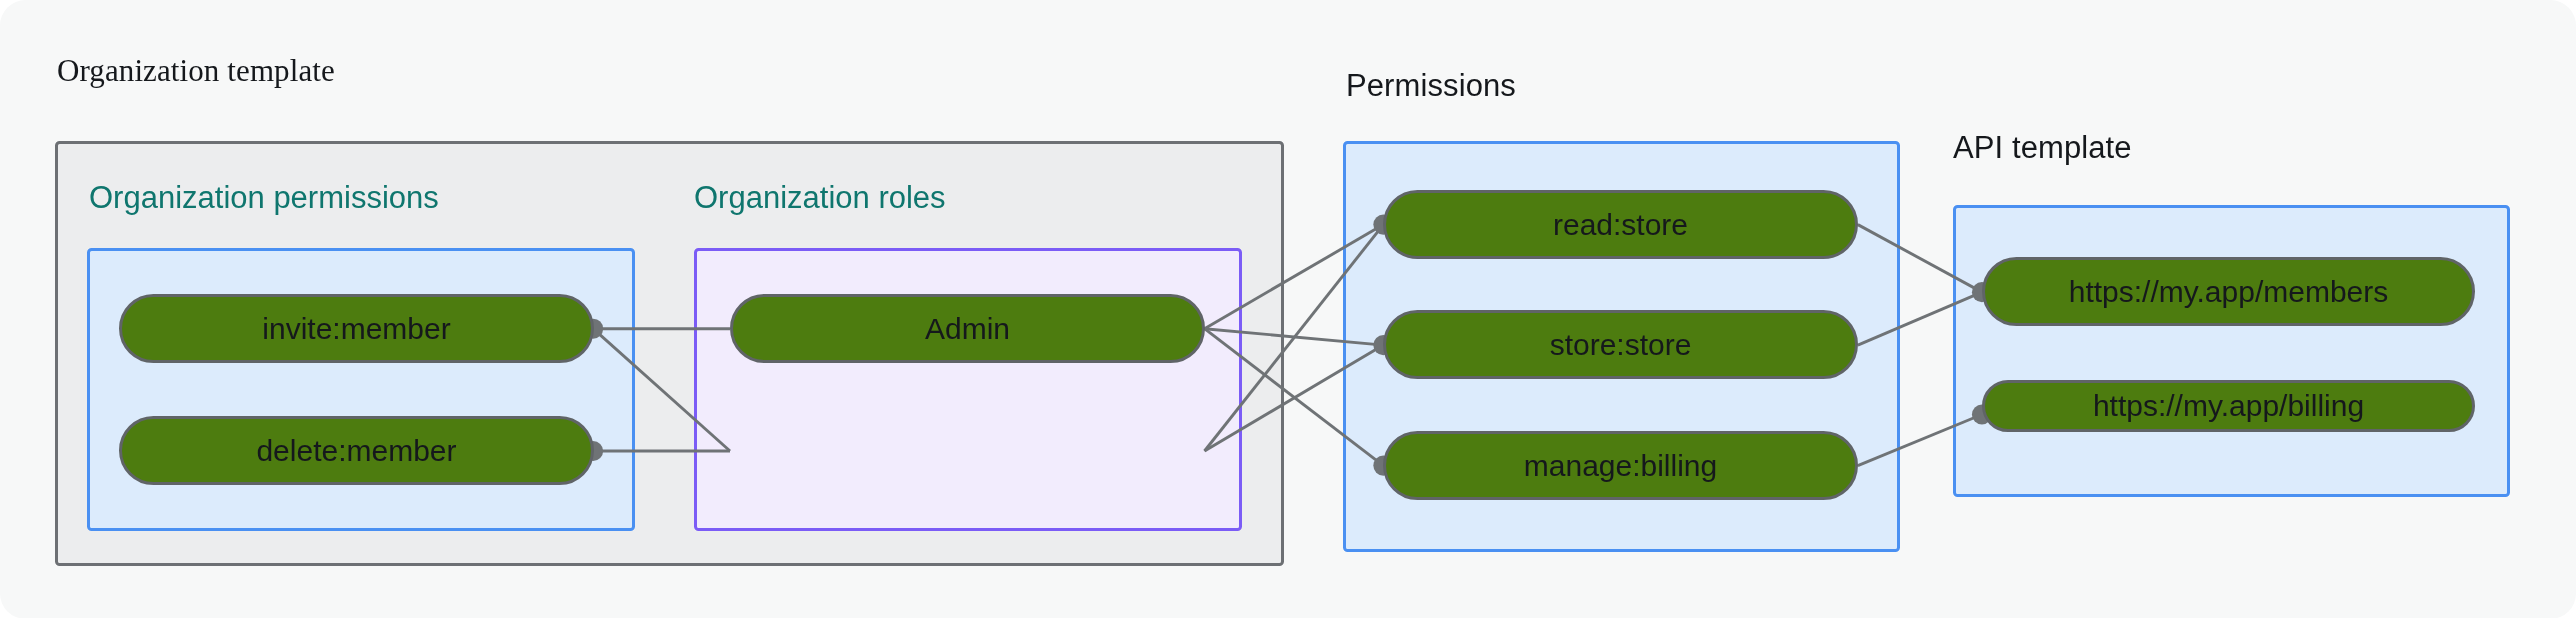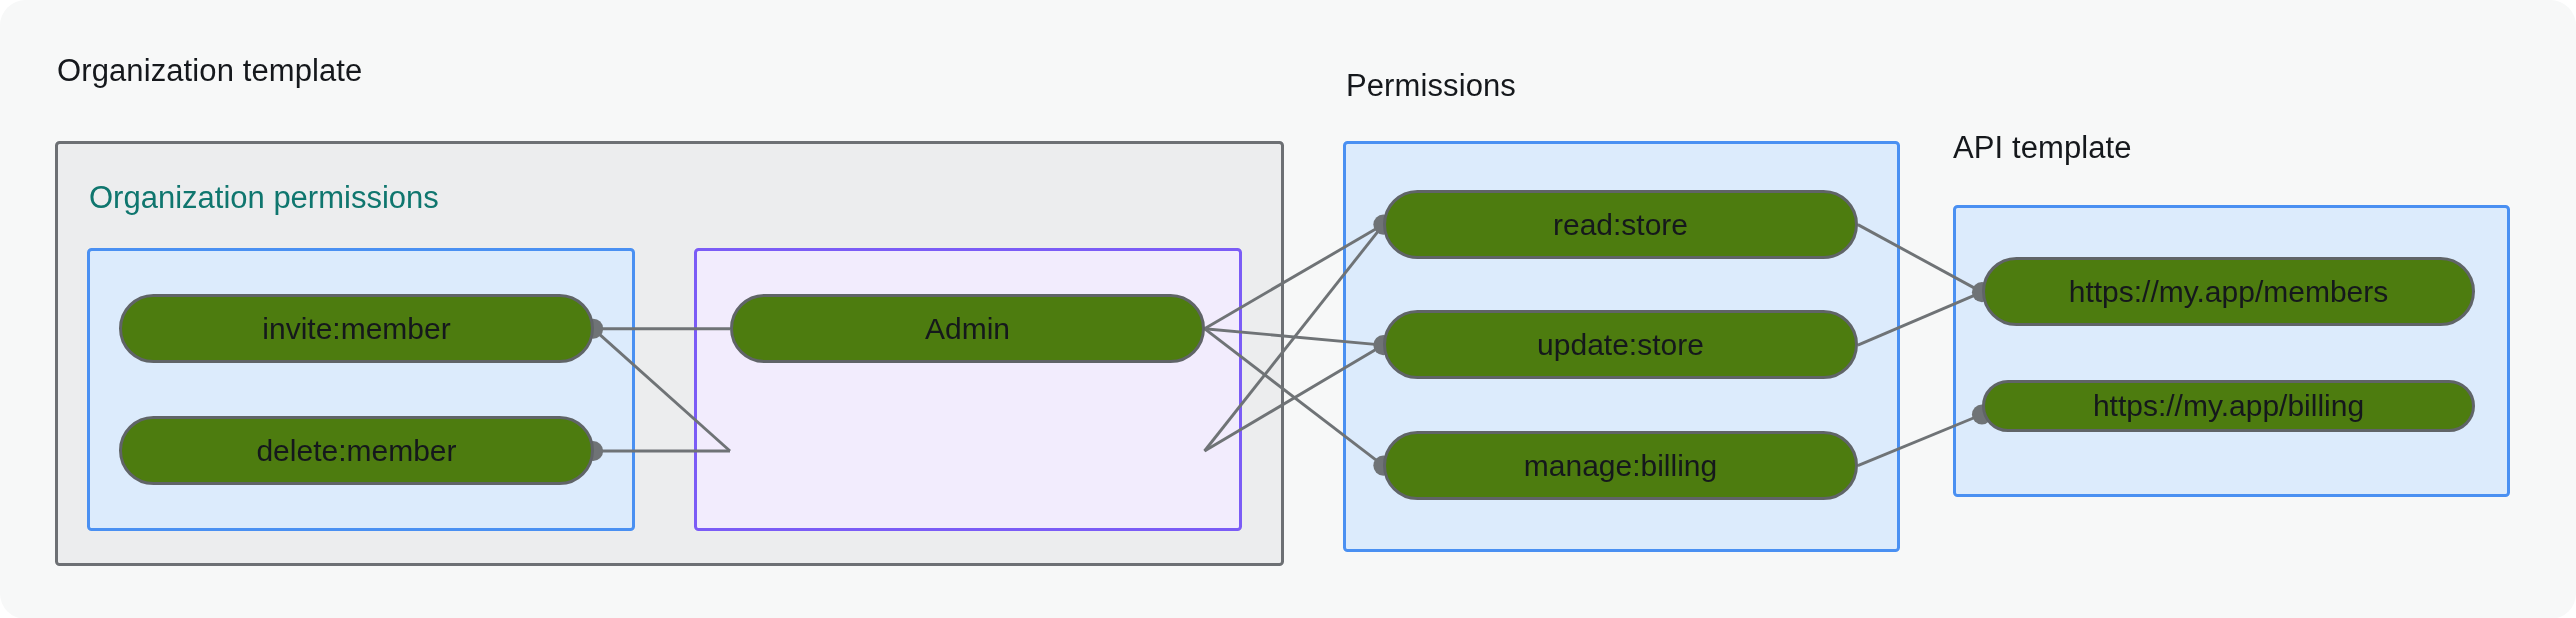--- a/index.html
+++ b/index.html
@@ -58,30 +58,31 @@
     pointer-events:none;
   }
   #edges line{stroke:#6f7376;stroke-width:3.2;}
   #edges circle{fill:#6f7376;}
 </style>
 </head>
 <body>
 
 <div id="canvas">
 
-  <div class="caption" style="left:57px; top:53px;">Organization template</div>
+  <div class="caption" style="left:57px; top:53px;font-family:Liberation Serif, serif;">Organization template</div>
 
   <div class="caption" style="left:1346px; top:68px;">Permissions</div>
 
   <div class="caption" style="left:1953px; top:130px;">API template</div>
 
   <div class="box box-gray" style="left:55px; top:141px; width:1229px; height:425px;"></div>
 
   <div class="section-title" style="left:89px; top:180px;">Organization permissions</div>
 
+  <div class="section-title" style="left:694px; top:180px;">Organization roles</div>
 
   <div class="box box-blue" style="left:87px; top:248px; width:548px; height:283px;"></div>
 
   <div class="box box-purple" style="left:694px; top:248px; width:548px; height:283px;"></div>
 
   <div class="box box-blue" style="left:1343px; top:141px; width:557px; height:411px;"></div>
 
   <div class="box box-blue" style="left:1953px; top:205px; width:557px; height:292px;"></div>
 
   <svg id="edges" viewBox="0 0 2823 678" preserveAspectRatio="none">
@@ -111,21 +112,21 @@
 
   <div class="pill" style="left:119px; top:294px; width:475px; height:69px;">invite:member</div>
 
   <div class="pill" style="left:119px; top:416px; width:475px; height:69px;">delete:member</div>
 
   <div class="pill" style="left:730px; top:294px; width:475px; height:69px;">Admin</div>
 
 
   <div class="pill" style="left:1383px; top:190px; width:475px; height:69px;">read:store</div>
 
-  <div class="pill" style="left:1383px; top:310px; width:475px; height:69px;">update:store</div>
+  <div class="pill" style="left:1383px; top:310px; width:475px; height:69px;">store:store</div>
 
   <div class="pill" style="left:1383px; top:431px; width:475px; height:69px;">manage:billing</div>
 
   <div class="pill" style="left:1982px; top:257px; width:493px; height:69px;">https://my.app/members</div>
 
   <div class="pill" style="left:1982px; top:380px; width:493px; height:52px;">https://my.app/billing</div>
 
 </div>
 
 

